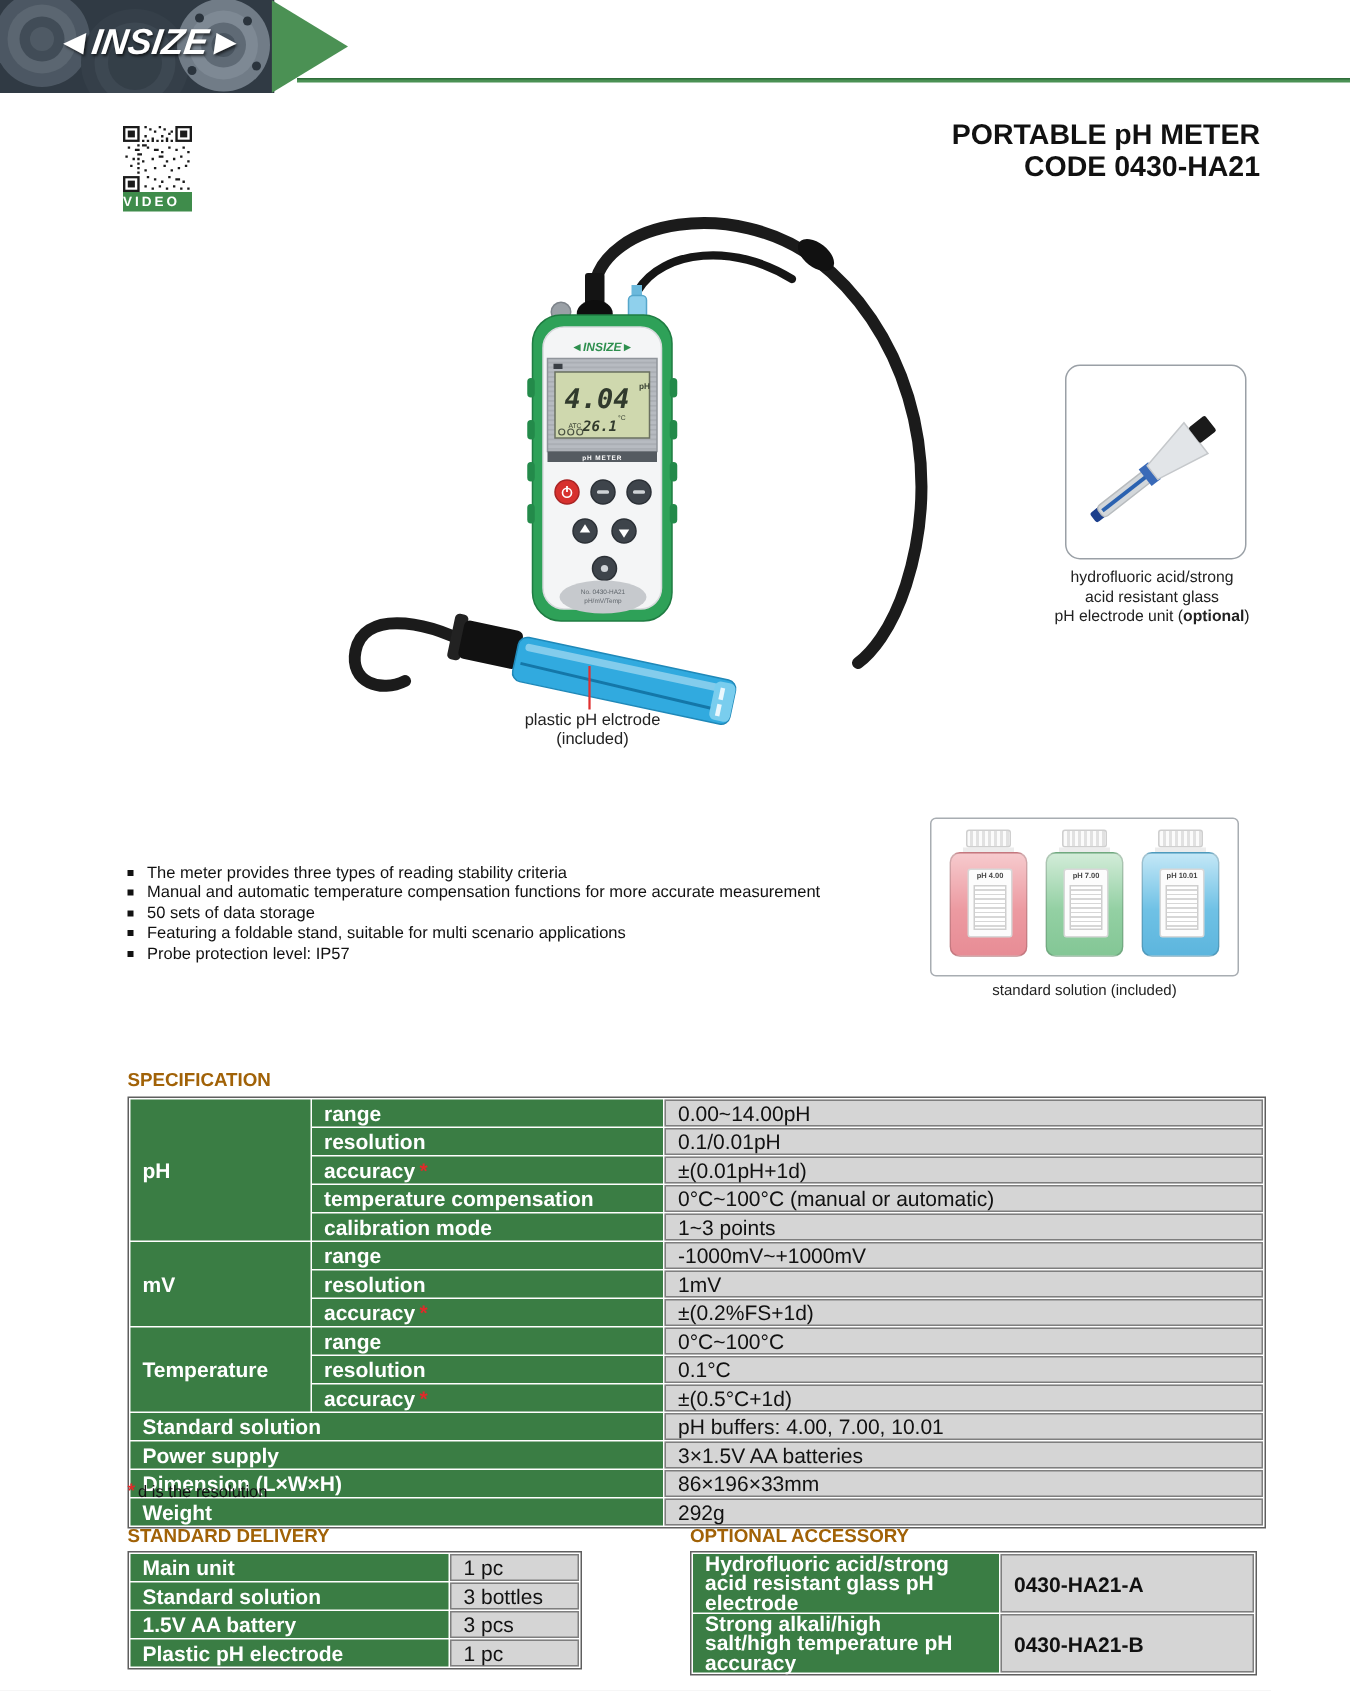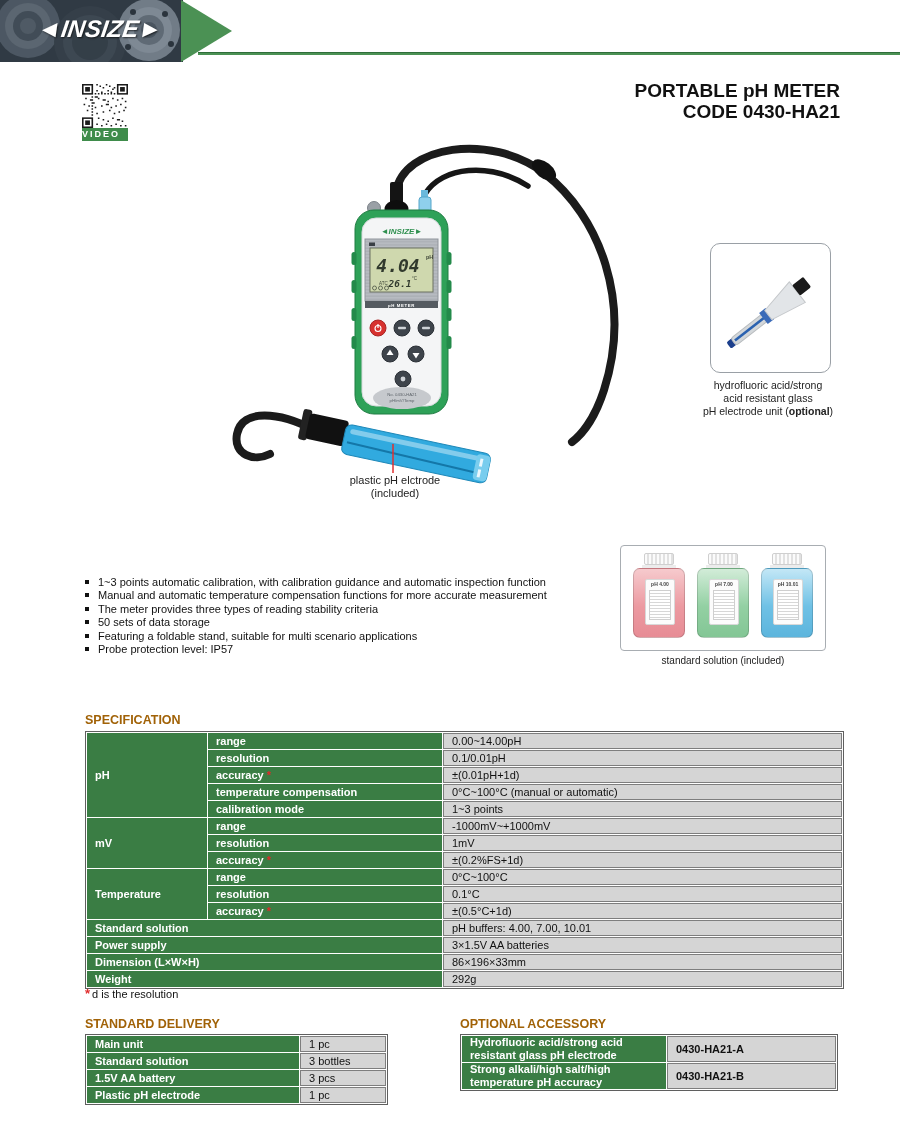--- a/index.html
+++ b/index.html
@@ -58,21 +58,21 @@
   .blabel .btxt { font-size:5px; font-weight:bold; color:#444; line-height:8px; }
   .blabel .blines { margin:2px auto 0; width:22px; height:30px;
     background:repeating-linear-gradient(#fff 0 2px,#d7d7d7 2px 3px); border:1px solid #cfcfcf; }
   .cap-sol { position:absolute; left:620px; top:655px; width:206px; text-align:center;
     font-size:10px; color:#222; }
 
   
   .sec-heading { position:absolute; font-size:12.5px; font-weight:bold; color:#a16207; }
   .tbl-wrap { position:absolute; border:1px solid #5f5f5f; background:#fff; }
   table.grid { border-collapse:separate; border-spacing:1px; table-layout:fixed; }
-  table.grid td { font-size:11px; padding:0 22px 0 8px; vertical-align:middle; }
+  table.grid td { font-size:14px; padding:0 22px 0 8px; vertical-align:middle; }
   td.g { background:#3a7d44; color:#fff; font-weight:bold; height:16px; }
   td.v { background:#d5d5d5; color:#111; border:1px solid #7e7e7e; height:14px; }
   td.gwrap { background:#3a7d44; color:#fff; font-weight:bold; line-height:13px; padding:4px 6px 4px 8px; }
   td.code { font-weight:bold; }
   .star { color:#e02a2a; font-weight:bold; margin-left:3px; }
   .spec-note { position:absolute; left:85px; top:986px; font-size:11px; color:#111; }
   .spec-note .star { margin:0 2px 0 0; font-size:13px; }
 </style>
 </head>
 <body>
@@ -243,29 +243,25 @@
   </div>
   <div class="cap-opt">
     <div>hydrofluoric acid/strong</div>
     <div>acid resistant glass</div>
     <div><span>pH electrode unit (</span><b>optional</b><span>)</span></div>
   </div>
 
   <ul class="features">
     <li>
         <span class="sq"></span>
-        <span>1~3 points automatic calibration, with calibration guidance and automatic inspection function</span>
+        <span>The meter provides three types of reading stability criteria</span>
       </li>
     <li>
         <span class="sq"></span>
         <span>Manual and automatic temperature compensation functions for more accurate measurement</span>
-      </li>
-    <li>
-        <span class="sq"></span>
-        <span>The meter provides three types of reading stability criteria</span>
       </li>
     <li>
         <span class="sq"></span>
         <span>50 sets of data storage</span>
       </li>
     <li>
         <span class="sq"></span>
         <span>Featuring a foldable stand, suitable for multi scenario applications</span>
       </li>
     <li>

